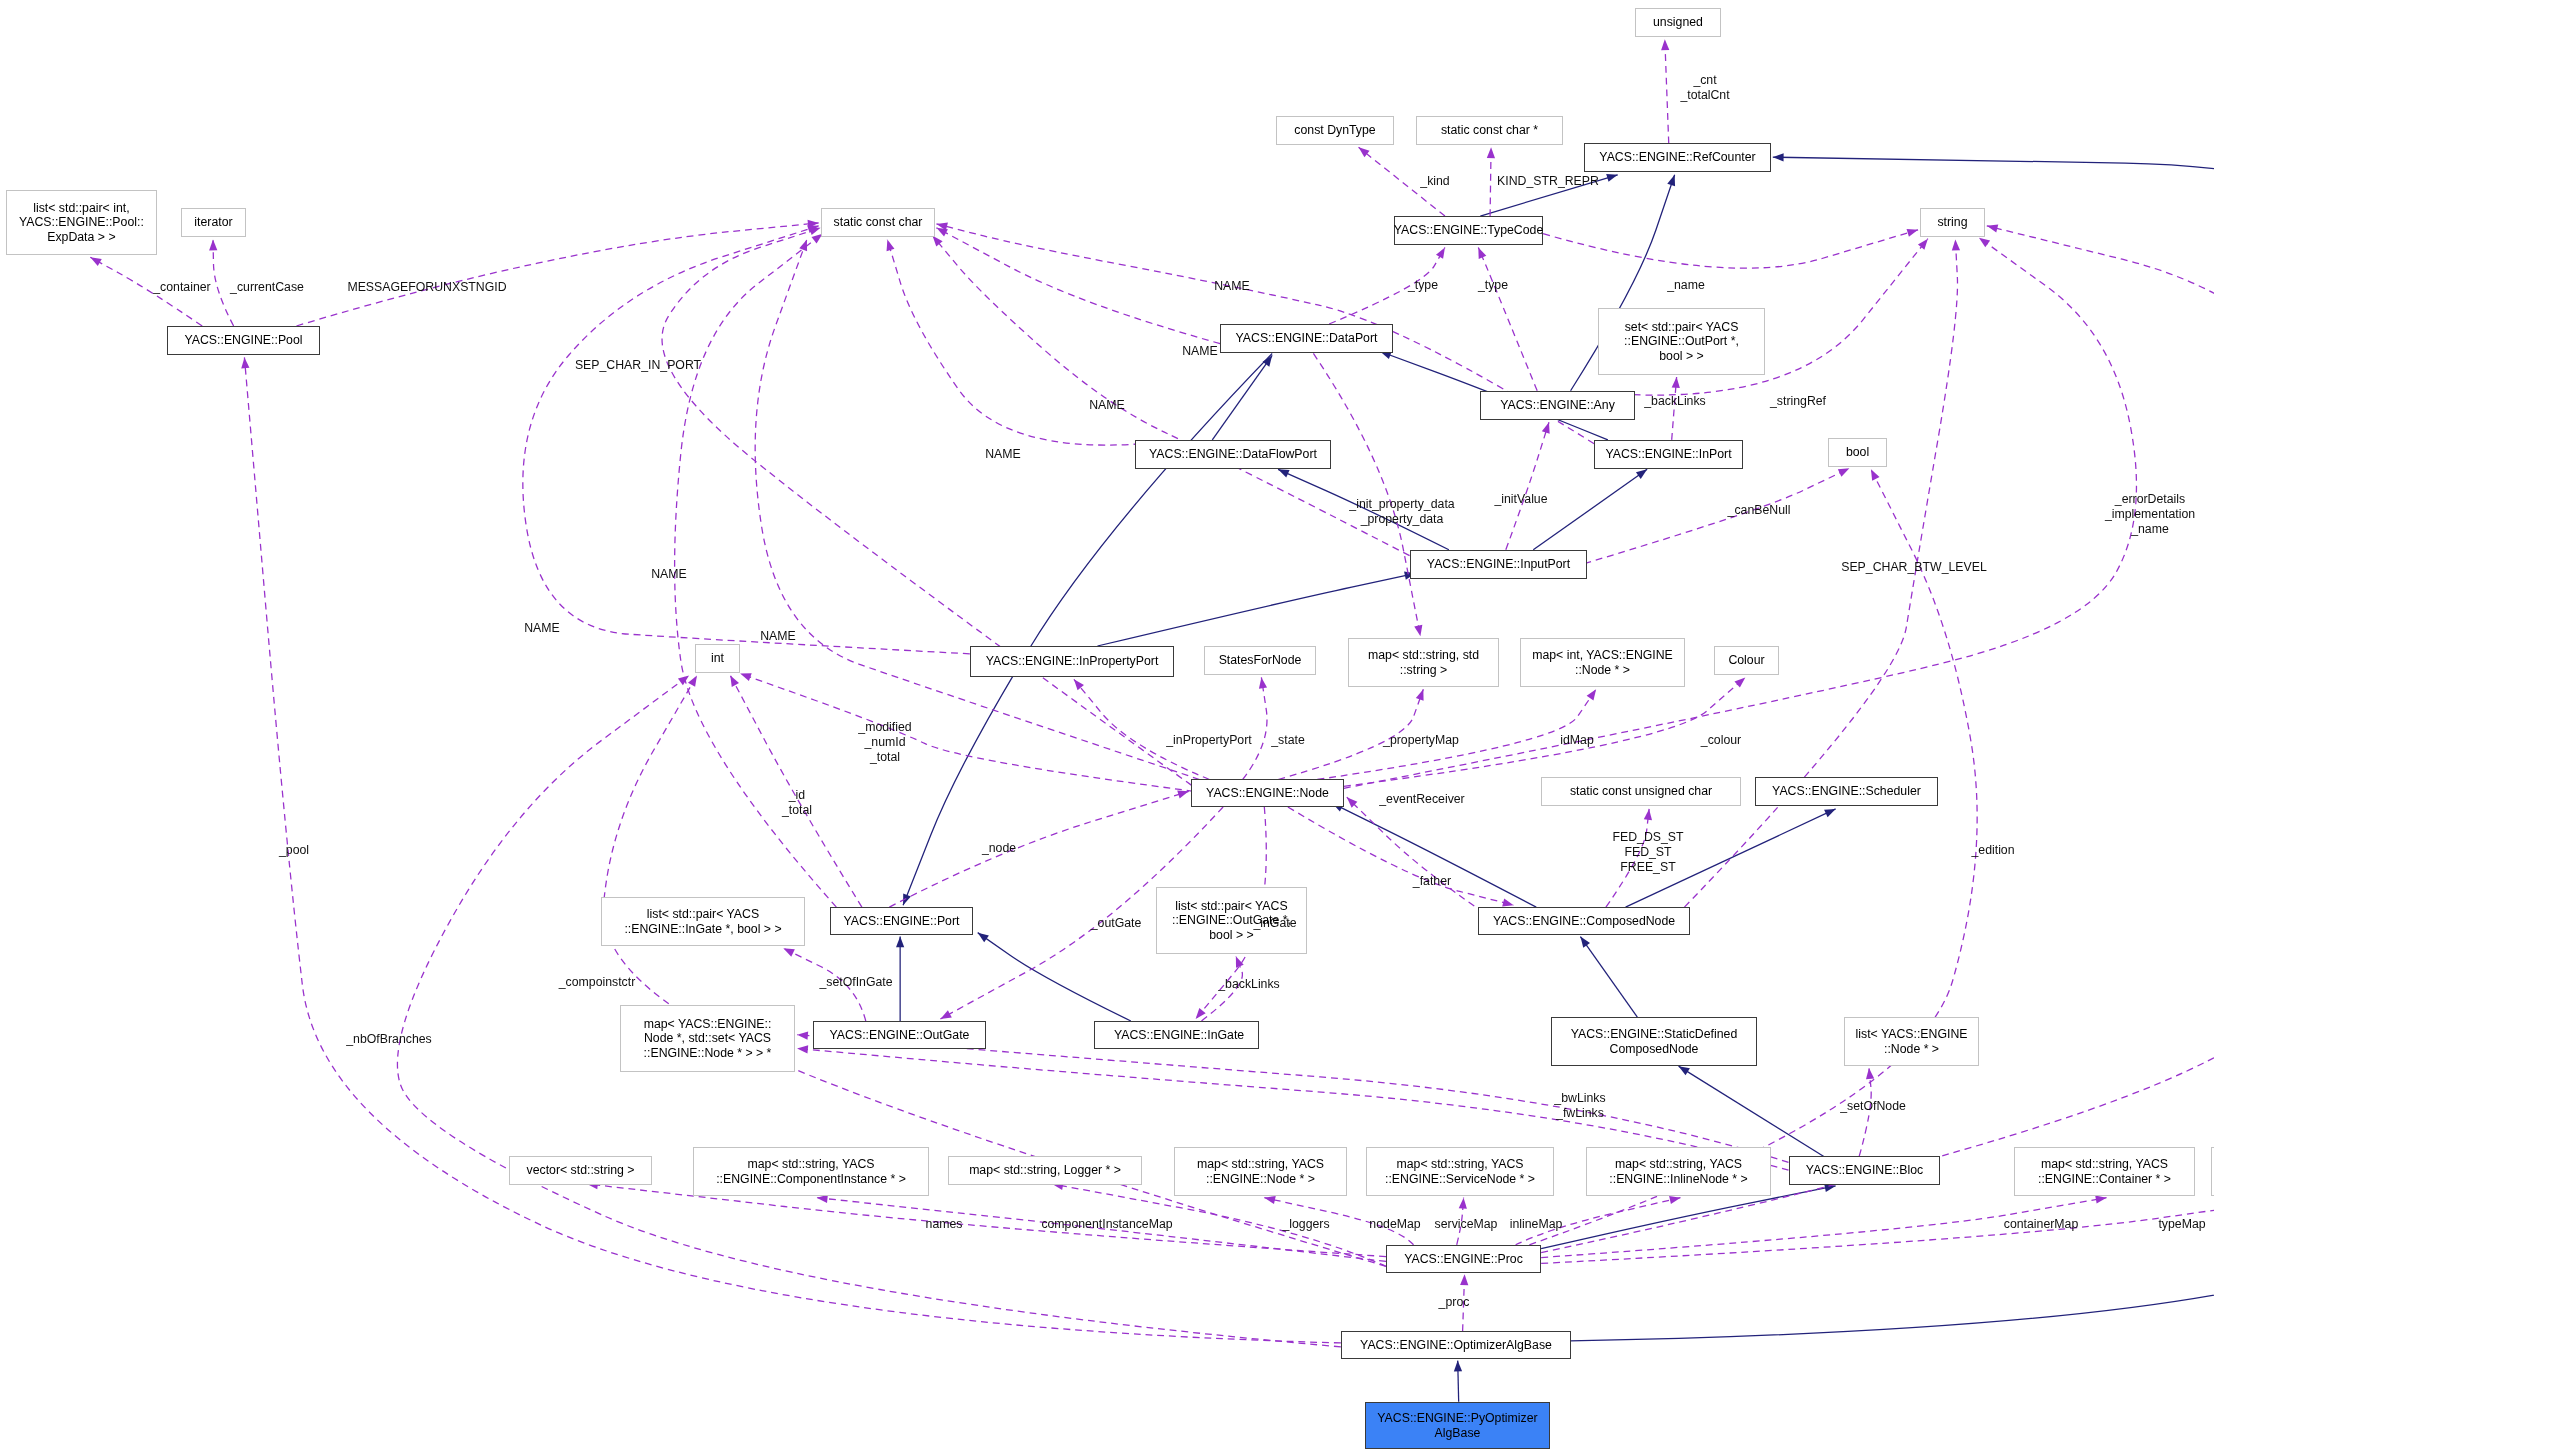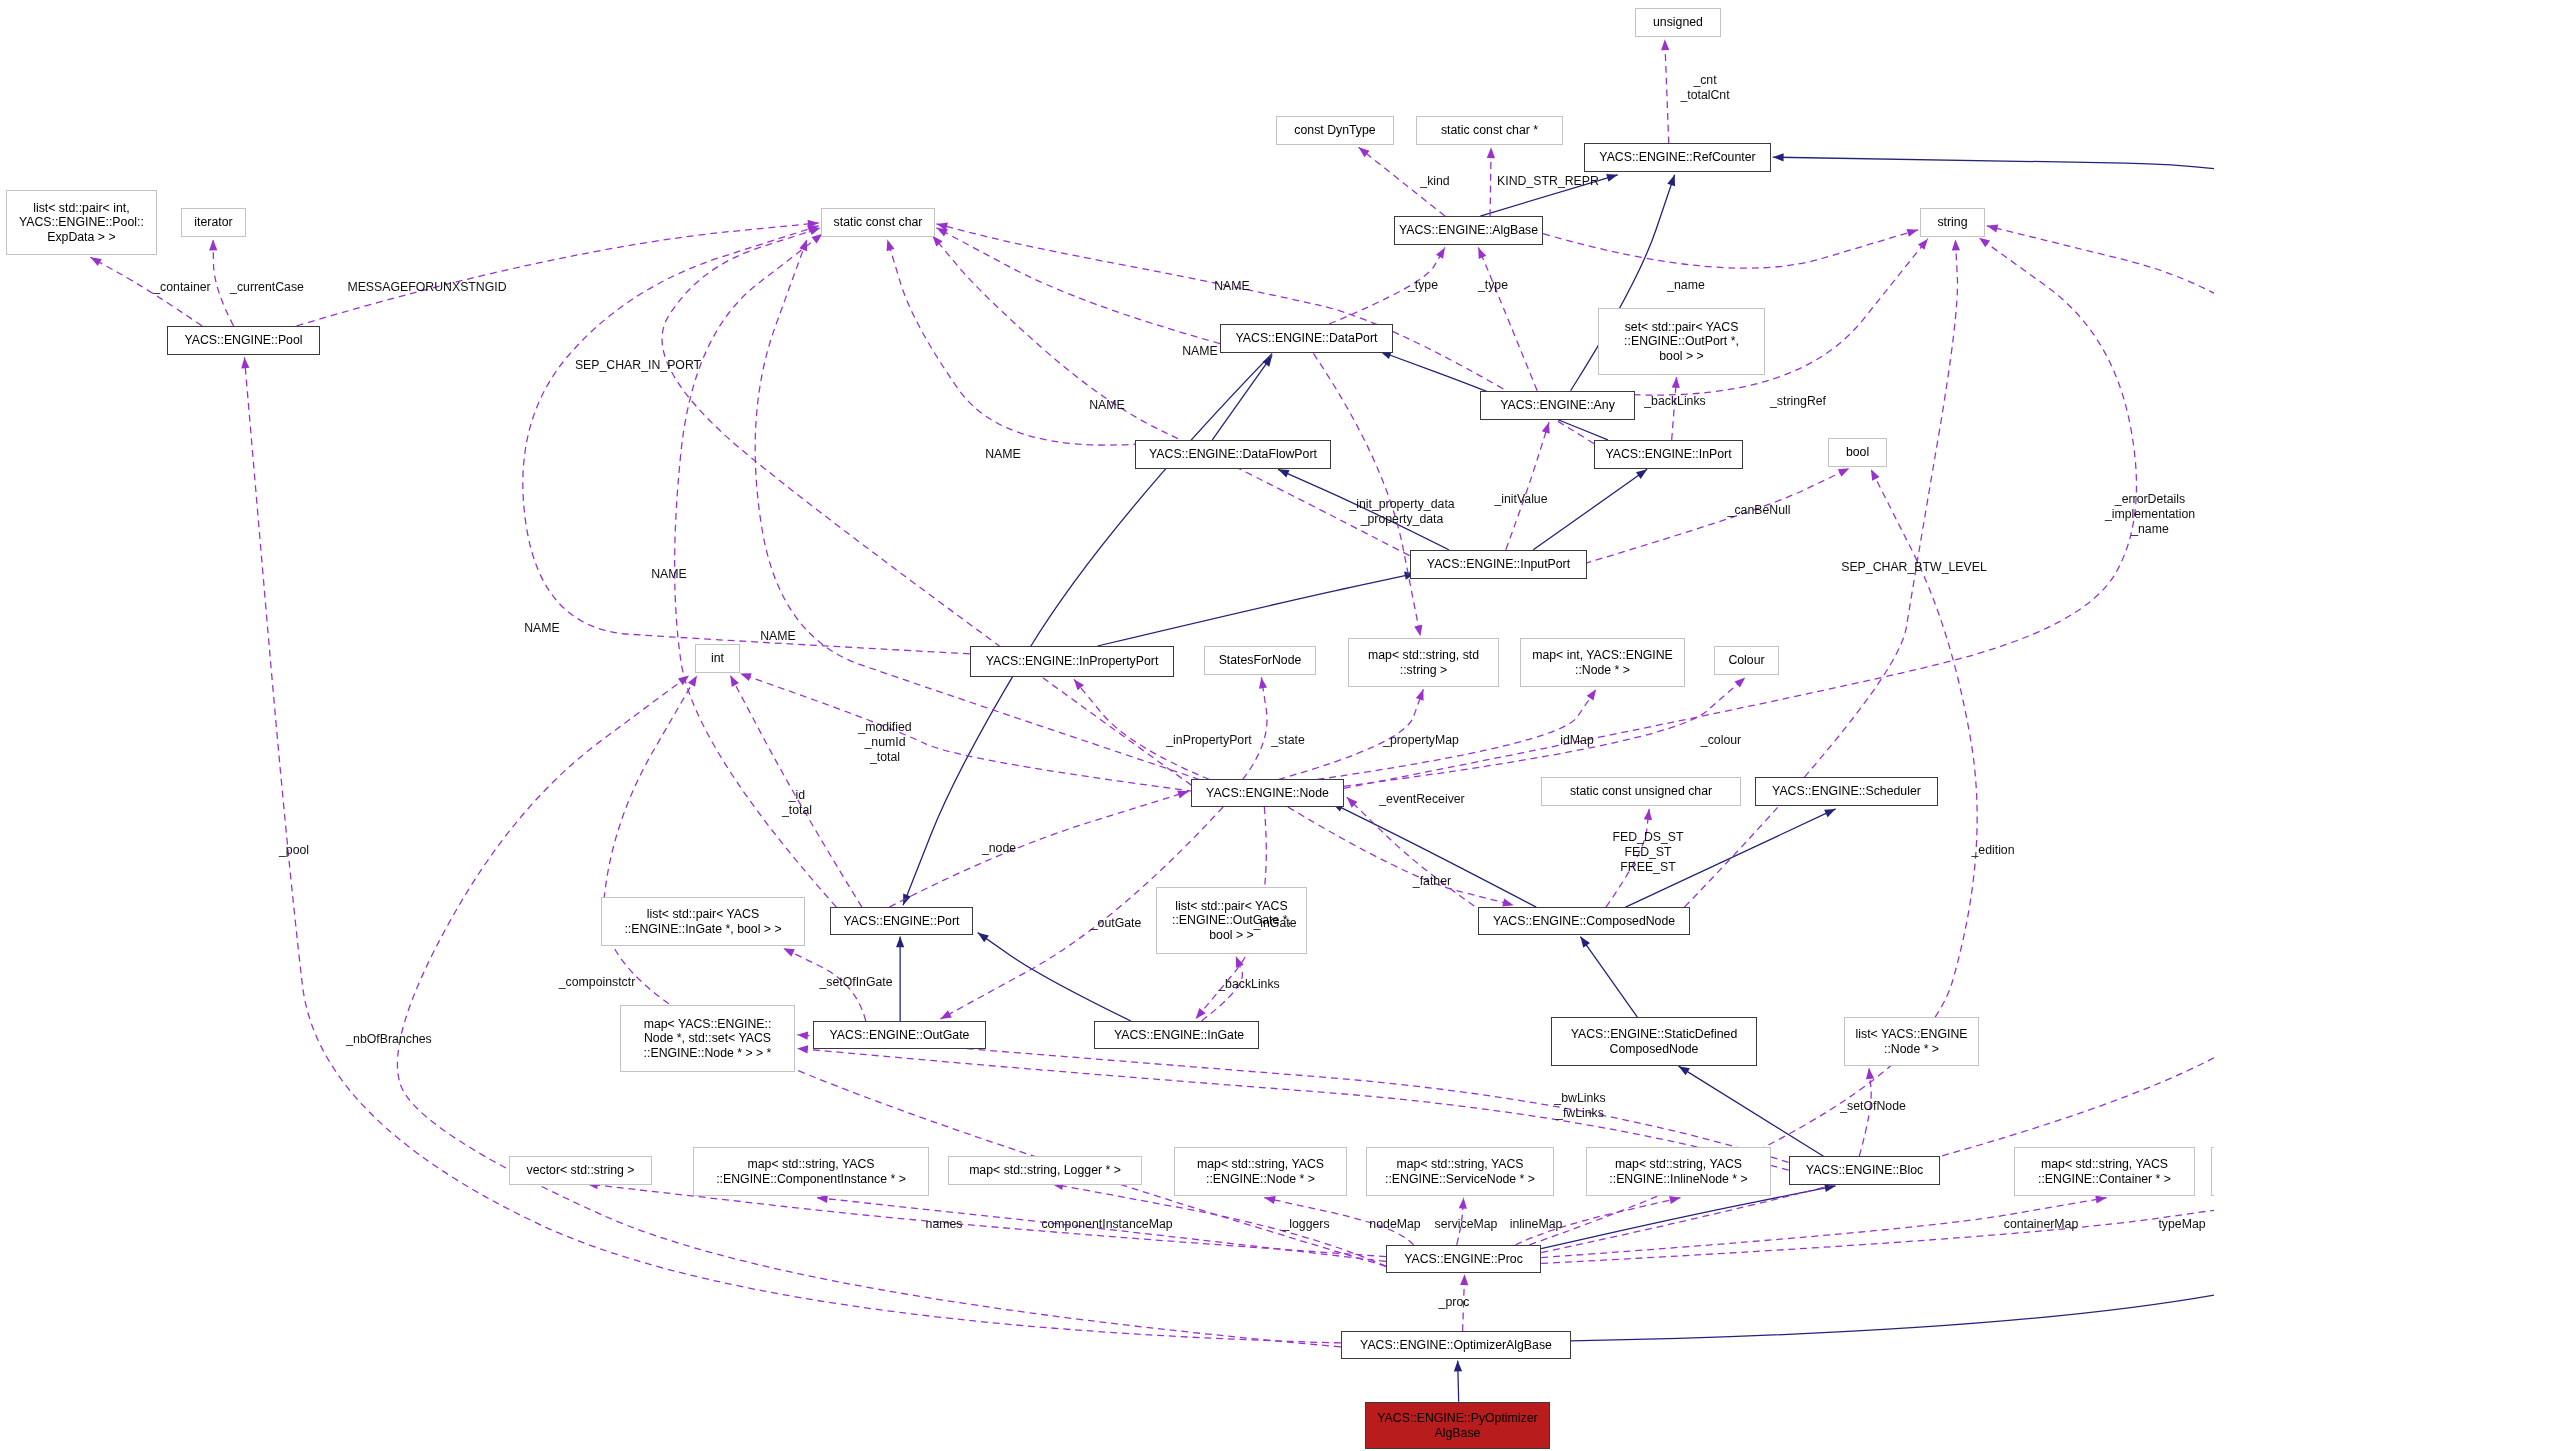--- a/index.html
+++ b/index.html
@@ -5,21 +5,21 @@
   html,body{margin:0;padding:0;background:#ffffff;}
   #stage{position:relative;width:2214px;height:1452px;background:#ffffff;overflow:hidden;
          font-family:"Liberation Sans",sans-serif;}
   #wires{position:absolute;left:0;top:0;}
   .node{position:absolute;display:flex;align-items:center;justify-content:center;
         text-align:center;background:#ffffff;color:#000;
         font:12.3px/1.18 "Liberation Sans",sans-serif;
         white-space:pre-line;padding:1px 2.9px;box-sizing:border-box;}
   .node.external{border:1px solid #c3c3c3;}
   .node.class{border:1.5px solid #3a3a3a;}
-  .node.highlight{border:1.5px solid #3a3a3a;background:#b91c1c;}
+  .node.highlight{border:1.5px solid #3a3a3a;background:#3b82f6;}
   .elabel{position:absolute;transform:translate(-50%,-50%);
           font:12.3px/1.22 "Liberation Sans",sans-serif;color:#101010;
           white-space:pre;text-align:center;pointer-events:none;}
 </style>
 </head>
 <body>
 
 <div id="stage">
   <svg id="wires" width="2563" height="1452" viewBox="0 0 2611 1479">
       <path d="M1508,220 L1648,178" fill="none" stroke="#22227a" stroke-width="1.3"></path>
@@ -166,21 +166,21 @@
       <polygon points="754,686 765.7718800806432,685.749322184955 762.9433363765539,693.6587684686122" fill="#9932cc"></polygon>
       <path d="M1412,1290 Q950,1152 779,1076 Q608,1000 615,920 Q622,840 666,764 L710,688" fill="none" stroke="#9932cc" stroke-width="1.3" stroke-dasharray="7,5"></path>
       <polygon points="710,688 708.123391423062,699.6240414765675 700.8538106250205,695.4153368040172" fill="#9932cc"></polygon>
       <path d="M1366,1372 Q800,1322 612,1237 Q424,1152 408,1105 Q392,1058 458,939 Q524,820 613,754 L702,688" fill="none" stroke="#9932cc" stroke-width="1.3" stroke-dasharray="7,5"></path>
       <polygon points="702,688 695.666157848013,697.9258472481553 690.6626211009886,691.1786537559559" fill="#9932cc"></polygon>
     </svg>
 <div class="node external" style="left: 1635px; top: 7.9px; width: 86px; height: 29.4px;">unsigned</div>
     <div class="node class" style="left: 1584px; top: 143px; width: 187px; height: 29.4px;">YACS::ENGINE::RefCounter</div>
     <div class="node external" style="left: 1276px; top: 116px; width: 118px; height: 29.4px;">const DynType</div>
     <div class="node external" style="left: 1416px; top: 116px; width: 147px; height: 29.4px;">static const char *</div>
-    <div class="node class" style="left: 1394px; top: 216px; width: 149px; height: 29.4px;">YACS::ENGINE::AlgBase</div>
+    <div class="node class" style="left: 1394px; top: 216px; width: 149px; height: 29.4px;">YACS::ENGINE::TypeCode</div>
     <div class="node external" style="left: 5.9px; top: 190px; width: 151px; height: 65px;">list&lt; std::pair&lt; int,
 YACS::ENGINE::Pool::
 ExpData &gt; &gt;</div>
     <div class="node external" style="left: 181px; top: 208px; width: 65px; height: 29.4px;">iterator</div>
     <div class="node external" style="left: 821px; top: 208px; width: 114px; height: 29.4px;">static const char</div>
     <div class="node external" style="left: 1920px; top: 208px; width: 65px; height: 29.4px;">string</div>
     <div class="node class" style="left: 167px; top: 326px; width: 153px; height: 29.4px;">YACS::ENGINE::Pool</div>
     <div class="node class" style="left: 1220px; top: 324px; width: 173px; height: 29.4px;">YACS::ENGINE::DataPort</div>
     <div class="node external" style="left: 1598px; top: 308px; width: 167px; height: 67px;">set&lt; std::pair&lt; YACS
 ::ENGINE::OutPort *,

